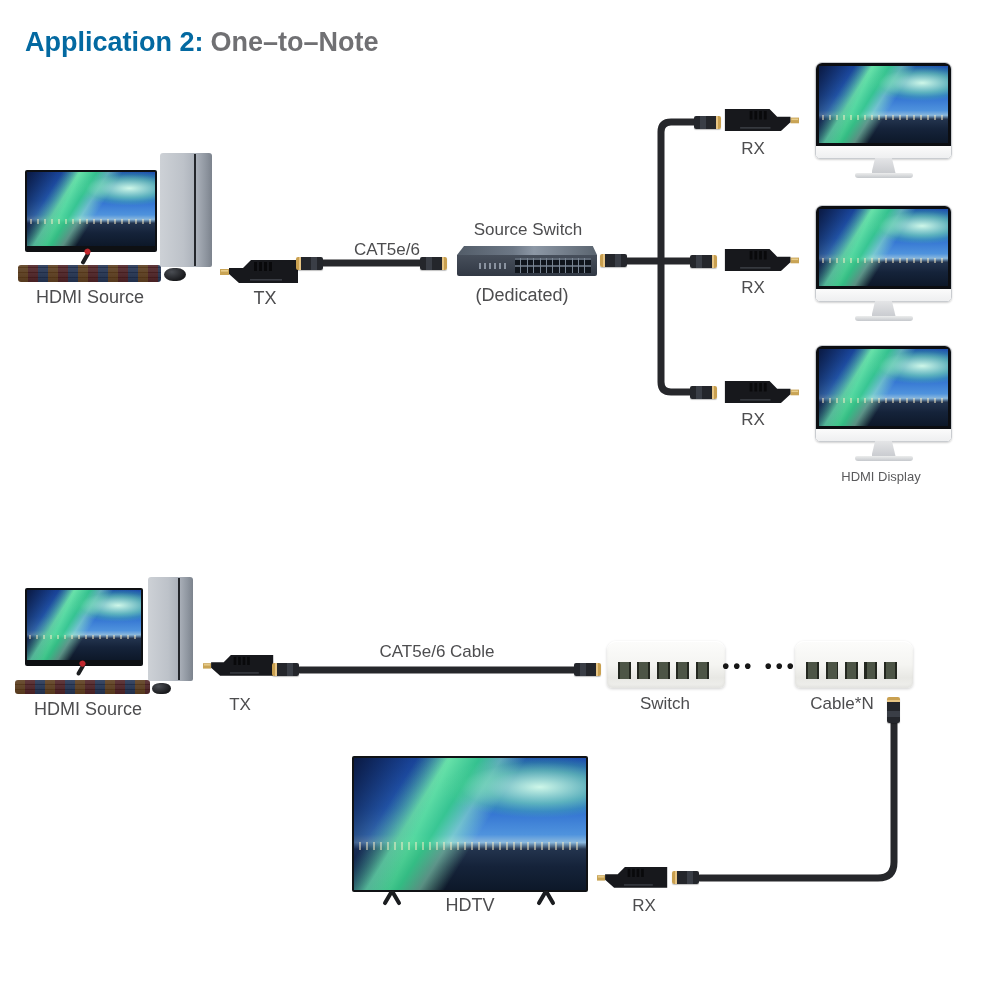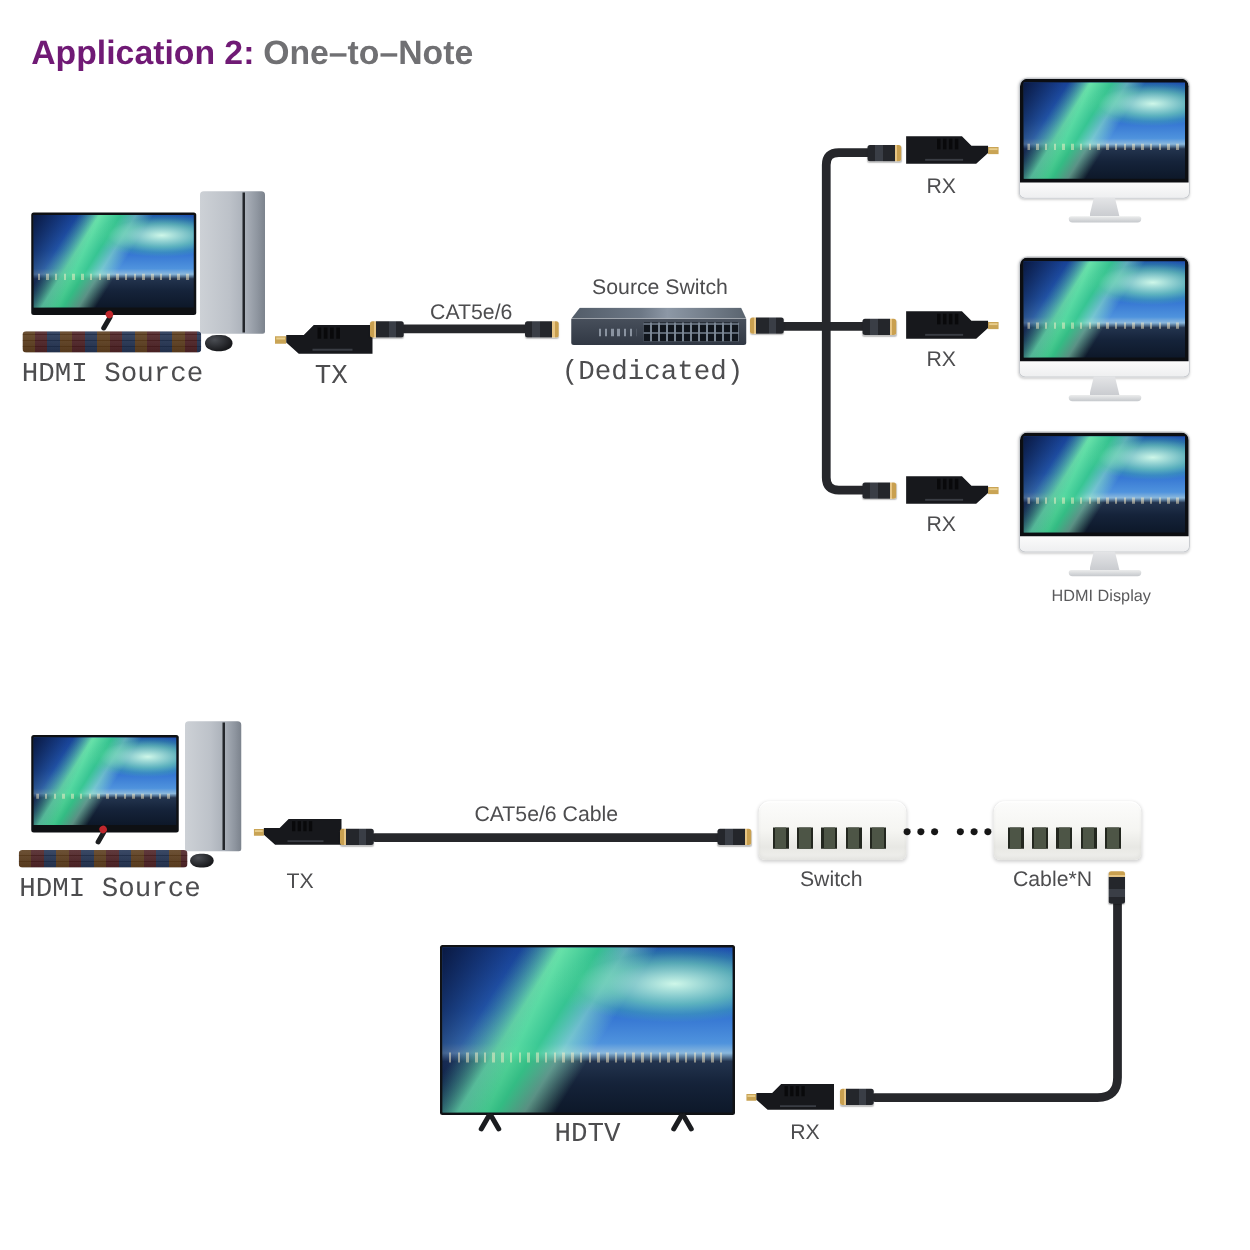--- a/index.html
+++ b/index.html
@@ -6,25 +6,25 @@
   .canvas{position:relative;width:1000px;height:1000px;background:#fff;overflow:hidden;
           font-family:"Liberation Sans",sans-serif;}
   svg.cables{position:absolute;left:0;top:0;z-index:1;}
   .plug{position:absolute;z-index:3;width:27px;height:13px;border-radius:2px;
         background:linear-gradient(90deg,#c9a050 0 3px,#e7c584 3px 5px,#24262b 5px 55%,#3a3e46 55% 78%,#24262b 78% 100%);
         box-shadow:0 1px 1px rgba(0,0,0,.25);}
   .plug.tip-right{transform:scaleX(-1);}
   .plug.tip-up{width:13px;height:26px;
         background:linear-gradient(180deg,#c9a050 0 3px,#e7c584 3px 5px,#24262b 5px 55%,#3a3e46 55% 78%,#24262b 78% 100%);}
   .title{position:absolute;font-size:27px;white-space:nowrap;z-index:4;}
-  .title .tb{font-weight:bold;color:#701a75;}
+  .title .tb{font-weight:bold;color:#0369a1;}
   .title .tr{color:#707073;margin-left:7px;}
   .lbl{position:absolute;font-size:17px;color:#4d4d4f;white-space:nowrap;z-index:4;transform:translateX(-50%);}
   .lbl.small{font-size:13px;color:#5a5a5c;}
-  .lbl.big{font-size:22px;font-family:Liberation Mono, monospace;}
+  .lbl.big{font-size:18px;}
   .note{position:absolute;font-size:19px;color:#6d6d6f;z-index:4;}
   .dots{position:absolute;font-size:20px;font-weight:bold;letter-spacing:4px;color:#161616;z-index:4;transform:translateX(-50%);}
   
   .aurora{position:absolute;inset:0;
     background:
       radial-gradient(ellipse 55% 30% at 80% 22%, rgba(215,255,235,.95), rgba(130,235,180,.55) 42%, rgba(80,210,150,.25) 62%, transparent 78%),
       linear-gradient(115deg, rgba(8,20,55,.9), rgba(15,45,110,.4) 20%, transparent 33%),
       linear-gradient(122deg, transparent 20%, rgba(110,235,170,.95) 30%, rgba(55,205,140,.9) 40%, rgba(150,240,200,.55) 47%, transparent 55%),
       linear-gradient(180deg,#1e4fae 0%,#2f6fd0 38%,#4f93dd 58%,#8ab8dd 64%,#23344e 69%,#15233a 82%,#0d1829 100%);}
   .aurora::after{content:"";position:absolute;left:2%;right:2%;top:64%;height:6%;
@@ -128,21 +128,21 @@
   <div class="tower" style="left:160px;top:153px;width:52px;height:114px"></div>
   <div class="kb" style="left:18px;top:265px;width:143px;height:17px"></div>
   <div class="mouse" style="left:164px;top:268px;width:22px;height:13px"></div>
   <div class="lbl big" style="left:90px;top:287px">HDMI Source</div>
 
   <svg class="dongle" viewBox="0 0 80 28" style="left:220px;top:257px;width:80px;height:28px">
       <use href="#dongle-shape"></use>
     </svg>
   <div class="lbl big" style="left:265px;top:288px">TX</div>
 
-  <div class="lbl" style="left:377px;top:240px">CAT5e/6</div>
+  <div class="lbl" style="left:387px;top:240px">CAT5e/6</div>
 
   <div class="rack" style="left:457px;top:246px">
     <div class="rack-top"></div>
     <div class="rack-front">
       <div class="rack-leds"></div>
       <div class="rack-ports"></div>
     </div>
   </div>
   <div class="lbl" style="left:528px;top:220px">Source Switch</div>
   <div class="lbl big" style="left:522px;top:285px">(Dedicated)</div>

